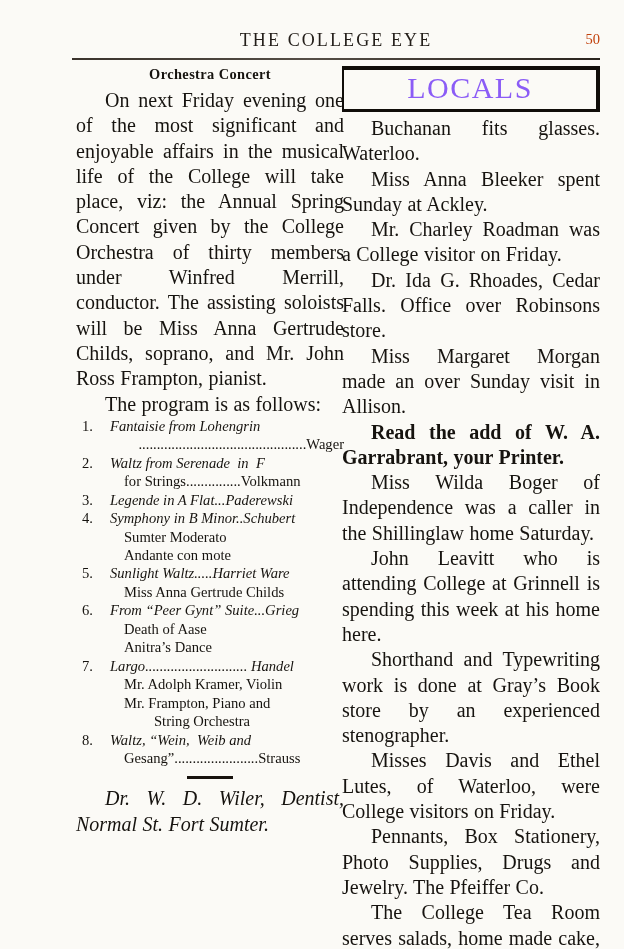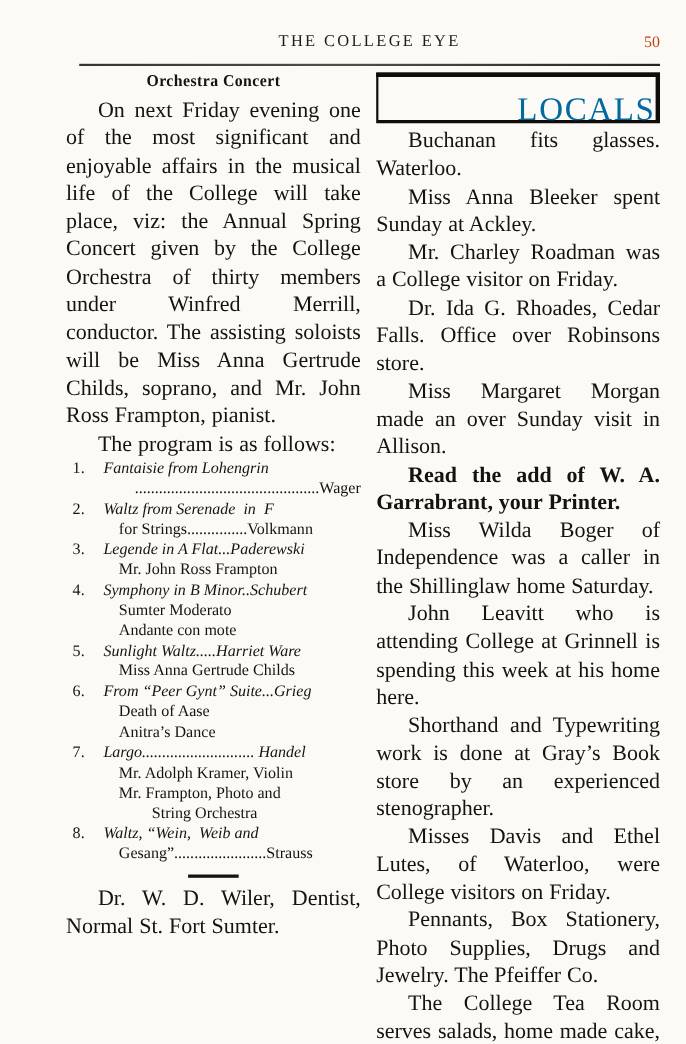--- a/index.html
+++ b/index.html
@@ -28,21 +28,21 @@
     top: 30px;
     width: 528px;
     height: 24px;
   }
   .masthead-title {
     position: absolute;
     left: 0;
     top: 0;
     width: 528px;
     text-align: center;
-    font-size: 15px;
+    font-size: 18px;
     letter-spacing: 2.1px;
     color: #221d18;
   }
   .masthead-page {
     position: absolute;
     right: 0;
     top: 1px;
     font-size: 14.5px;
     color: #c2410c;
   }
@@ -54,21 +54,21 @@
     height: 2px;
     background: linear-gradient(to right, #3a332c 0%, #554e46 45%, #2a241e 100%);
   }
 
   
   .col {
     position: absolute;
     top: 66px;
   }
   .col-left {
-    left: 60px;
+    left: 76px;
     width: 268px;
   }
   .col-right {
     left: 342px;
     width: 258px;
   }
 
   .section-head {
     text-align: center;
     font-weight: bold;
@@ -81,21 +81,21 @@
 
   p.body {
     margin: 0;
     font-size: 20px;
     line-height: 1.265;
     text-align: justify;
     text-indent: 1.45em;
     hyphens: manual;
     word-spacing: 0.02em;
   }
-  p.body.gap { margin-top: 6px; }
+  p.body.gap { margin-top: 6px; font-style: italic; }
 
   
   .program {
     margin: 0;
     padding: 0;
     list-style: none;
     font-size: 14.6px;
     line-height: 1.265;
   }
   .program li {
@@ -138,26 +138,25 @@
     content: "";
     position: absolute;
     left: -2px; top: -2px; right: -4px;
     height: 4px;
     background: #100d09;
   }
   .locals-text {
     position: absolute;
     left: 0; right: 0; top: 50%;
     transform: translateY(-52%);
-    text-align: right;
+    text-align: center;
     font-size: 30px;
     letter-spacing: 1.5px;
     line-height: 1;
-    color: #0369a1;
-    margin-top: 12px;
+    color: #8b5cf6;
   }
 
   p.bold-ad {
     font-weight: bold;
   }
 </style>
 </head>
 <body>
 
 <div class="page">
@@ -183,21 +182,20 @@
           <span class="prog-lead-line">..............................................Wager</span>
         </li>
         <li>
           <span class="num">2.</span>
           <span class="prog-line">Waltz from Serenade  in  F</span>
           <span class="prog-cont">for Strings...............Volkmann</span>
         </li>
         <li>
           <span class="num">3.</span>
           <span class="prog-line">Legende in A Flat...Paderewski</span>
-          <span class="prog-sub">Mr. John Ross Frampton</span>
         </li>
         <li>
           <span class="num">4.</span>
           <span class="prog-line">Symphony in B Minor..Schubert</span>
           <span class="prog-sub">Sumter Moderato</span>
           <span class="prog-sub">Andante con mote</span>
         </li>
         <li>
           <span class="num">5.</span>
           <span class="prog-line">Sunlight Waltz.....Harriet Ware</span>
@@ -206,21 +204,21 @@
         <li>
           <span class="num">6.</span>
           <span class="prog-line">From “Peer Gynt” Suite...Grieg</span>
           <span class="prog-sub">Death of Aase</span>
           <span class="prog-sub">Anitra’s Dance</span>
         </li>
         <li>
           <span class="num">7.</span>
           <span class="prog-line">Largo............................ Handel</span>
           <span class="prog-cont">Mr. Adolph Kramer, Violin</span>
-          <span class="prog-cont">Mr. Frampton, Photo and</span>
+          <span class="prog-cont">Mr. Frampton, Piano and</span>
           <span class="prog-sub2">String Orchestra</span>
         </li>
         <li>
           <span class="num">8.</span>
           <span class="prog-line">Waltz, “Wein,  Weib and</span>
           <span class="prog-cont">Gesang”.......................Strauss</span>
         </li>
       </ul>
 
     <div class="divider-short"></div>

